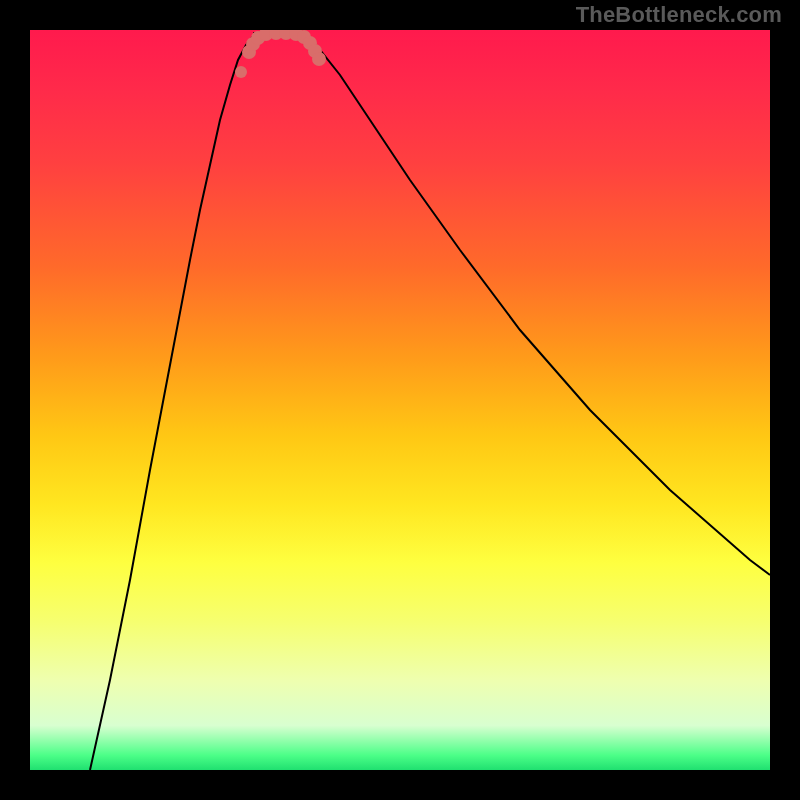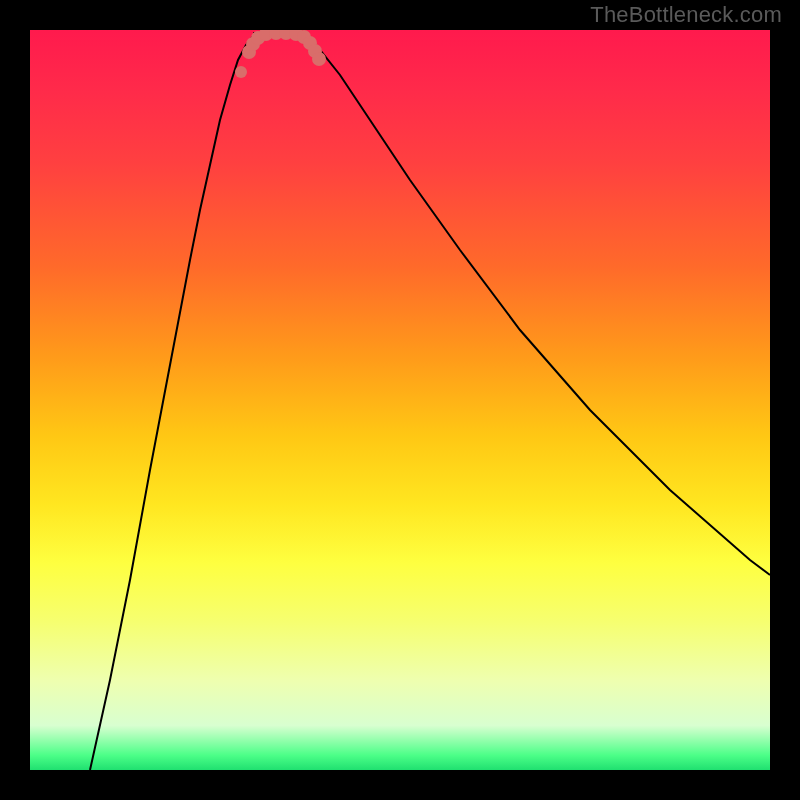--- a/index.html
+++ b/index.html
@@ -14,21 +14,21 @@
       #ff9a1a 44%,
       #ffc814 55%,
       #ffe620 64%,
       #feff40 72%,
       #f6ff70 80%,
       #eeffb0 88%,
       #d8ffd0 94%,
       #4cff88 98%,
       #20e070 100%)}
   svg.curve{position:absolute;left:0;top:0;width:740px;height:740px}
-  .water{position:absolute;top:2px;font-size:22px;color:#5a5a5a;font-weight:400;letter-spacing:0.2px}
+  .water{position:absolute;top:2px;font-size:22px;color:#5a5a5a;font-weight:700;letter-spacing:0.2px}
 </style>
 </head>
 <body>
 
 <div class="frame">
   <div class="plot">
     <div class="grad"></div>
     <svg class="curve" viewBox="0 0 740 740" preserveAspectRatio="none">
       <path d="M 60 740 L 80 650 L 100 550 L 120 440 L 140 335 L 160 230 L 170 180 L 180 135 L 190 90 L 200 55 L 208 30 L 216 15 L 224 5 L 224 3 L 276 3 L 276 5 L 290 20 L 310 45 L 340 90 L 380 150 L 430 220 L 490 300 L 560 380 L 640 460 L 720 530 L 740 545" fill="none" stroke="#000000" stroke-width="2" id="curvePath"></path>
       <g id="markerGroup">

